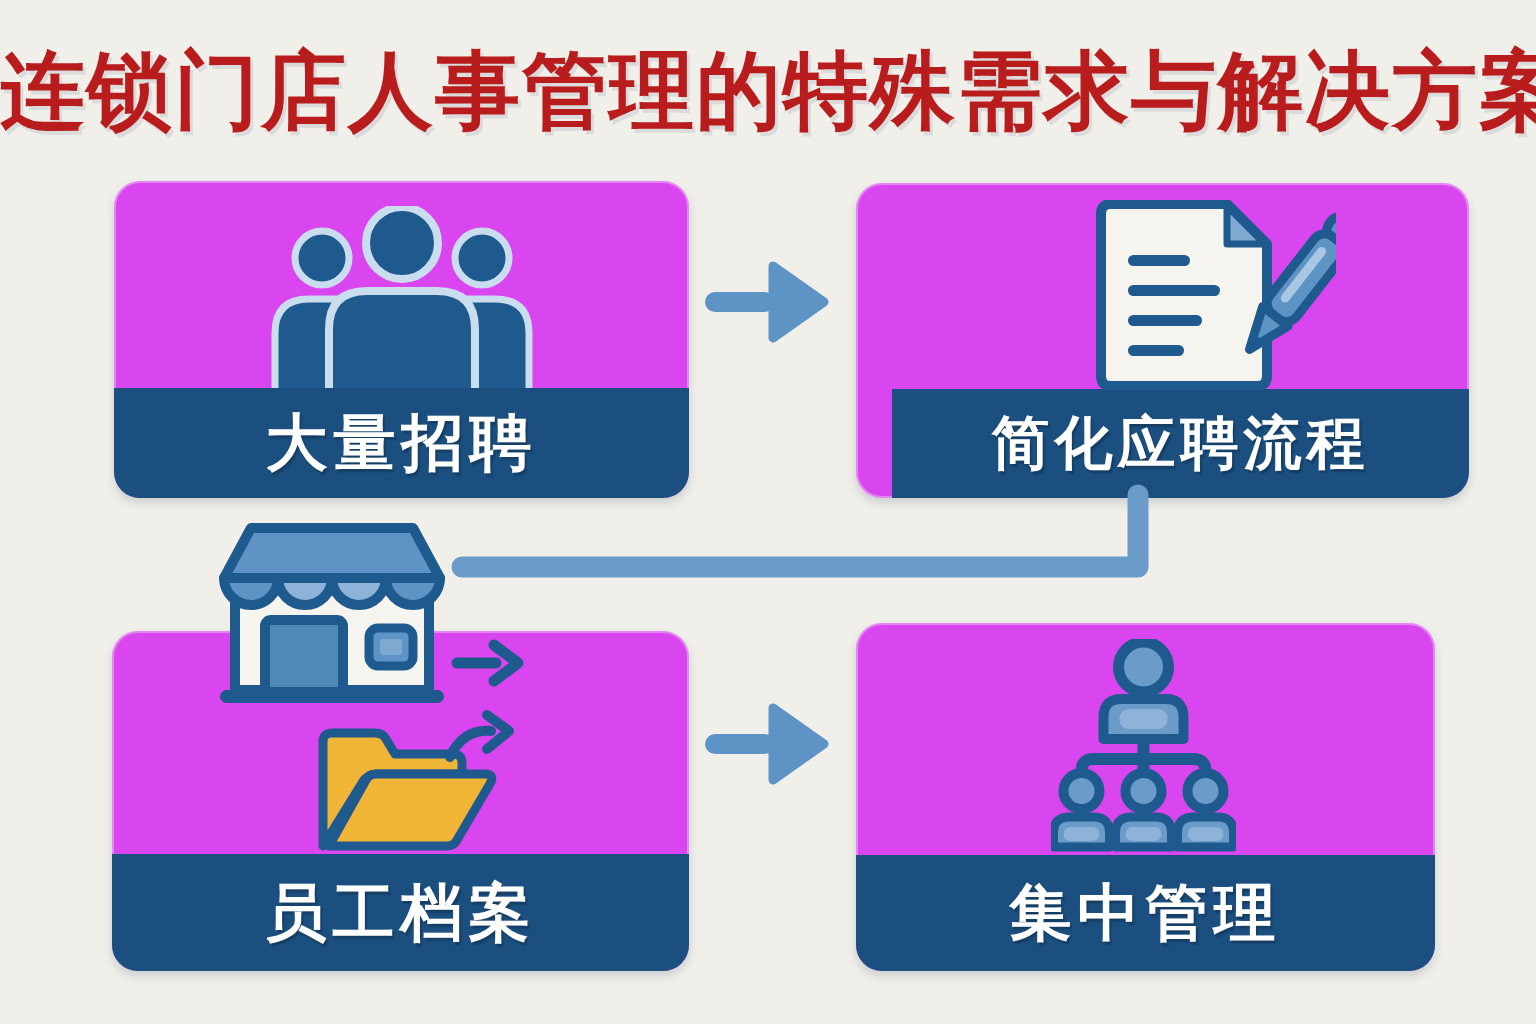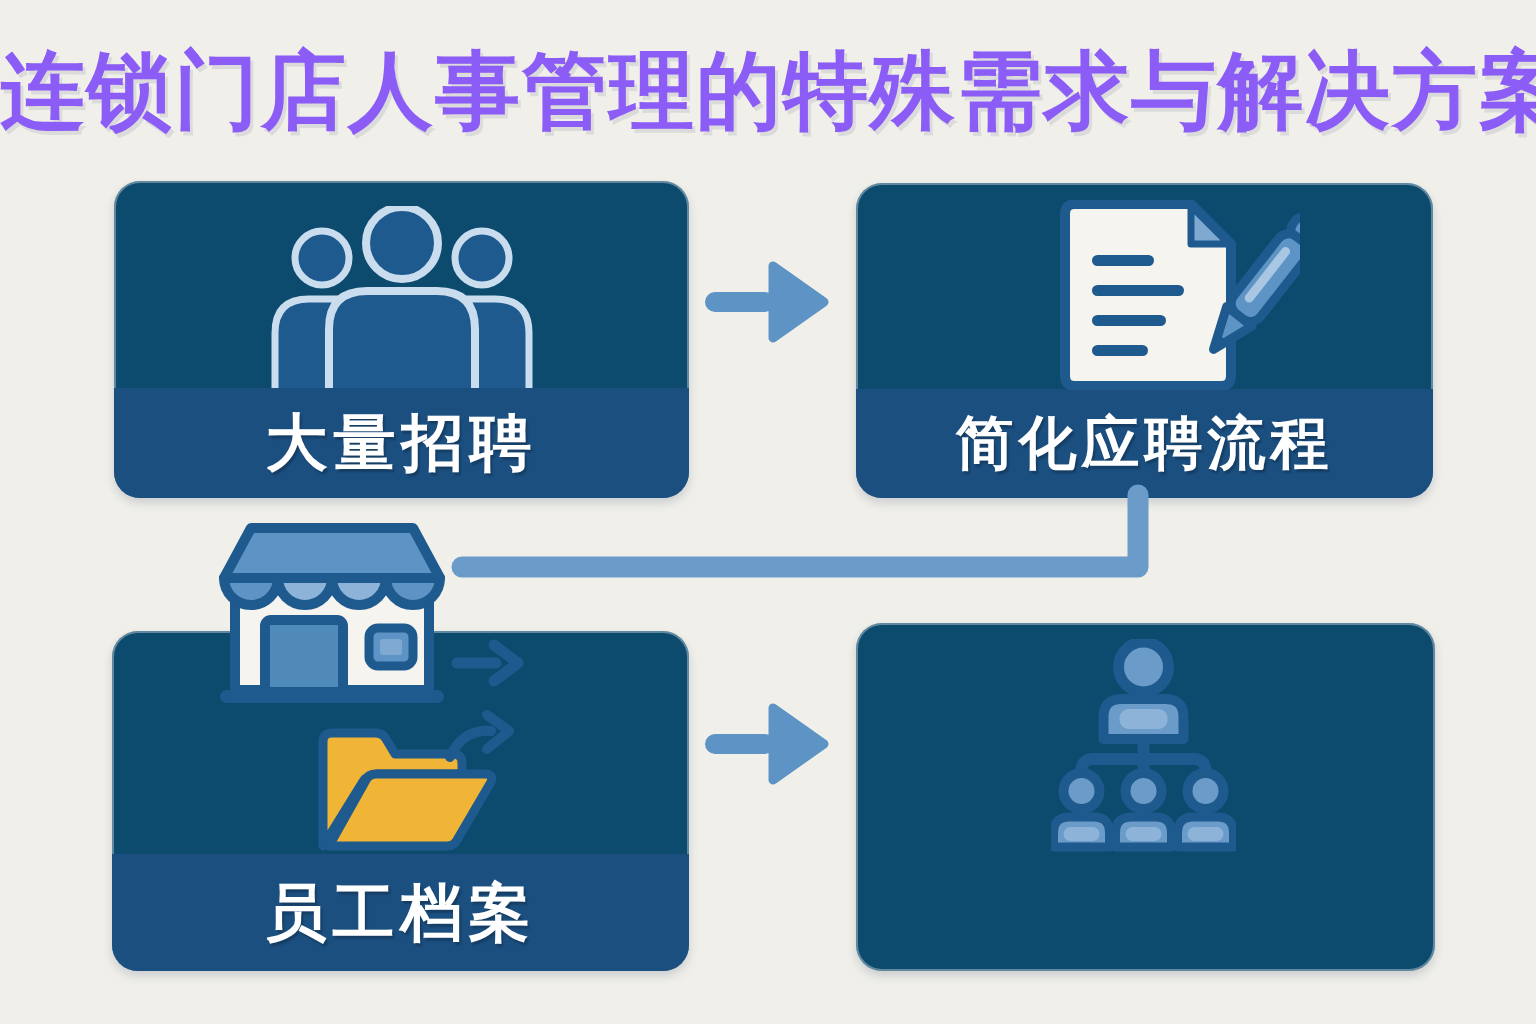--- a/index.html
+++ b/index.html
@@ -3,43 +3,43 @@
 <meta charset="utf-8">
 <style>
   html,body{margin:0;padding:0;}
   body{
     width:1536px;height:1024px;position:relative;overflow:hidden;
     background:#f0efea;
     font-family:"Liberation Sans","DejaVu Sans",sans-serif;
   }
   .title{
     position:absolute;left:0;top:34px;width:1536px;text-align:center;
-    font-size:85px;font-weight:900;letter-spacing:2px;color:#8b5cf6;
+    font-size:85px;font-weight:900;letter-spacing:2px;color:#b91c1c;
     text-shadow:3px 4px 0 rgba(30,50,80,0.10);
     white-space:nowrap;
   }
   .card{
     position:absolute;border-radius:26px;overflow:hidden;
-    background:#0c4a6e;
+    background:#d946ef;
     box-shadow:0 5px 10px rgba(40,60,90,0.18), inset 0 0 0 2px rgba(255,255,255,0.35);
     display:flex;flex-direction:column;
   }
   .card-body{flex:1;position:relative;}
   .card-band{
     background:#1b4f80;display:flex;align-items:center;justify-content:center;
   }
   .card-label{
     color:#ffffff;font-weight:bold;letter-spacing:6px;
     text-shadow:2px 3px 2px rgba(0,0,0,0.22);
     white-space:nowrap;
   }
   #card-recruit      {left:114px;top:181px;width:575px;height:317px;}
   #card-recruit      .card-band{height:110px;}
   #card-recruit      .card-label{font-size:62px;}
-  #card-hiring       {left:856px;top:183px;width:577px;height:315px;}
+  #card-hiring       {left:856px;top:183px;width:577px;height:315px;padding-left:36px;}
   #card-hiring       .card-band{height:109px;}
   #card-hiring       .card-label{font-size:58px;letter-spacing:5px;}
   #card-files        {left:112px;top:631px;width:577px;height:340px;text-align:center;}
   #card-files        .card-band{height:117px;}
   #card-files        .card-label{font-size:62px;}
   #card-central      {left:856px;top:623px;width:579px;height:348px;}
   #card-central      .card-band{height:116px;}
   #card-central      .card-label{font-size:62px;}
   .abs{position:absolute;}
   svg{display:block;}
@@ -122,20 +122,23 @@
         <path d="M62 208 V194 Q62 178 78 178 H102 Q118 178 118 194 V208 Z" fill="#6b9cc9" stroke="#1f5a8e" stroke-width="9" stroke-linejoin="round"></path>
         <rect x="72" y="188" width="36" height="14" rx="7" fill="#8db4d8"></rect>
       </g>
       <g>
         <circle cx="152" cy="152" r="18" fill="#6b9cc9" stroke="#1f5a8e" stroke-width="10"></circle>
         <path d="M124 208 V194 Q124 178 140 178 H164 Q180 178 180 194 V208 Z" fill="#6b9cc9" stroke="#1f5a8e" stroke-width="9" stroke-linejoin="round"></path>
         <rect x="134" y="188" width="36" height="14" rx="7" fill="#8db4d8"></rect>
       </g>
     </svg>
   </div>
+  <div class="card-band">
+    <span class="card-label">集中管理</span>
+  </div>
 </div>
 
 <svg class="abs" style="left:448px;top:483px;" width="712" height="106" viewBox="0 0 712 106">
   <path d="M14 84 H690 V12" fill="none" stroke="#6b9cc9" stroke-width="21" stroke-linecap="round" stroke-linejoin="round"></path>
 </svg>
 
 <svg class="abs" style="left:700px;top:258px;" width="130" height="88" viewBox="0 0 130 88">
   <rect x="5" y="34" width="70" height="20" rx="10" fill="#5d94c5"></rect>
   <path d="M73 8 L124 44 L73 80 Z" fill="#5d94c5" stroke="#5d94c5" stroke-width="9" stroke-linejoin="round"></path>
 </svg>

